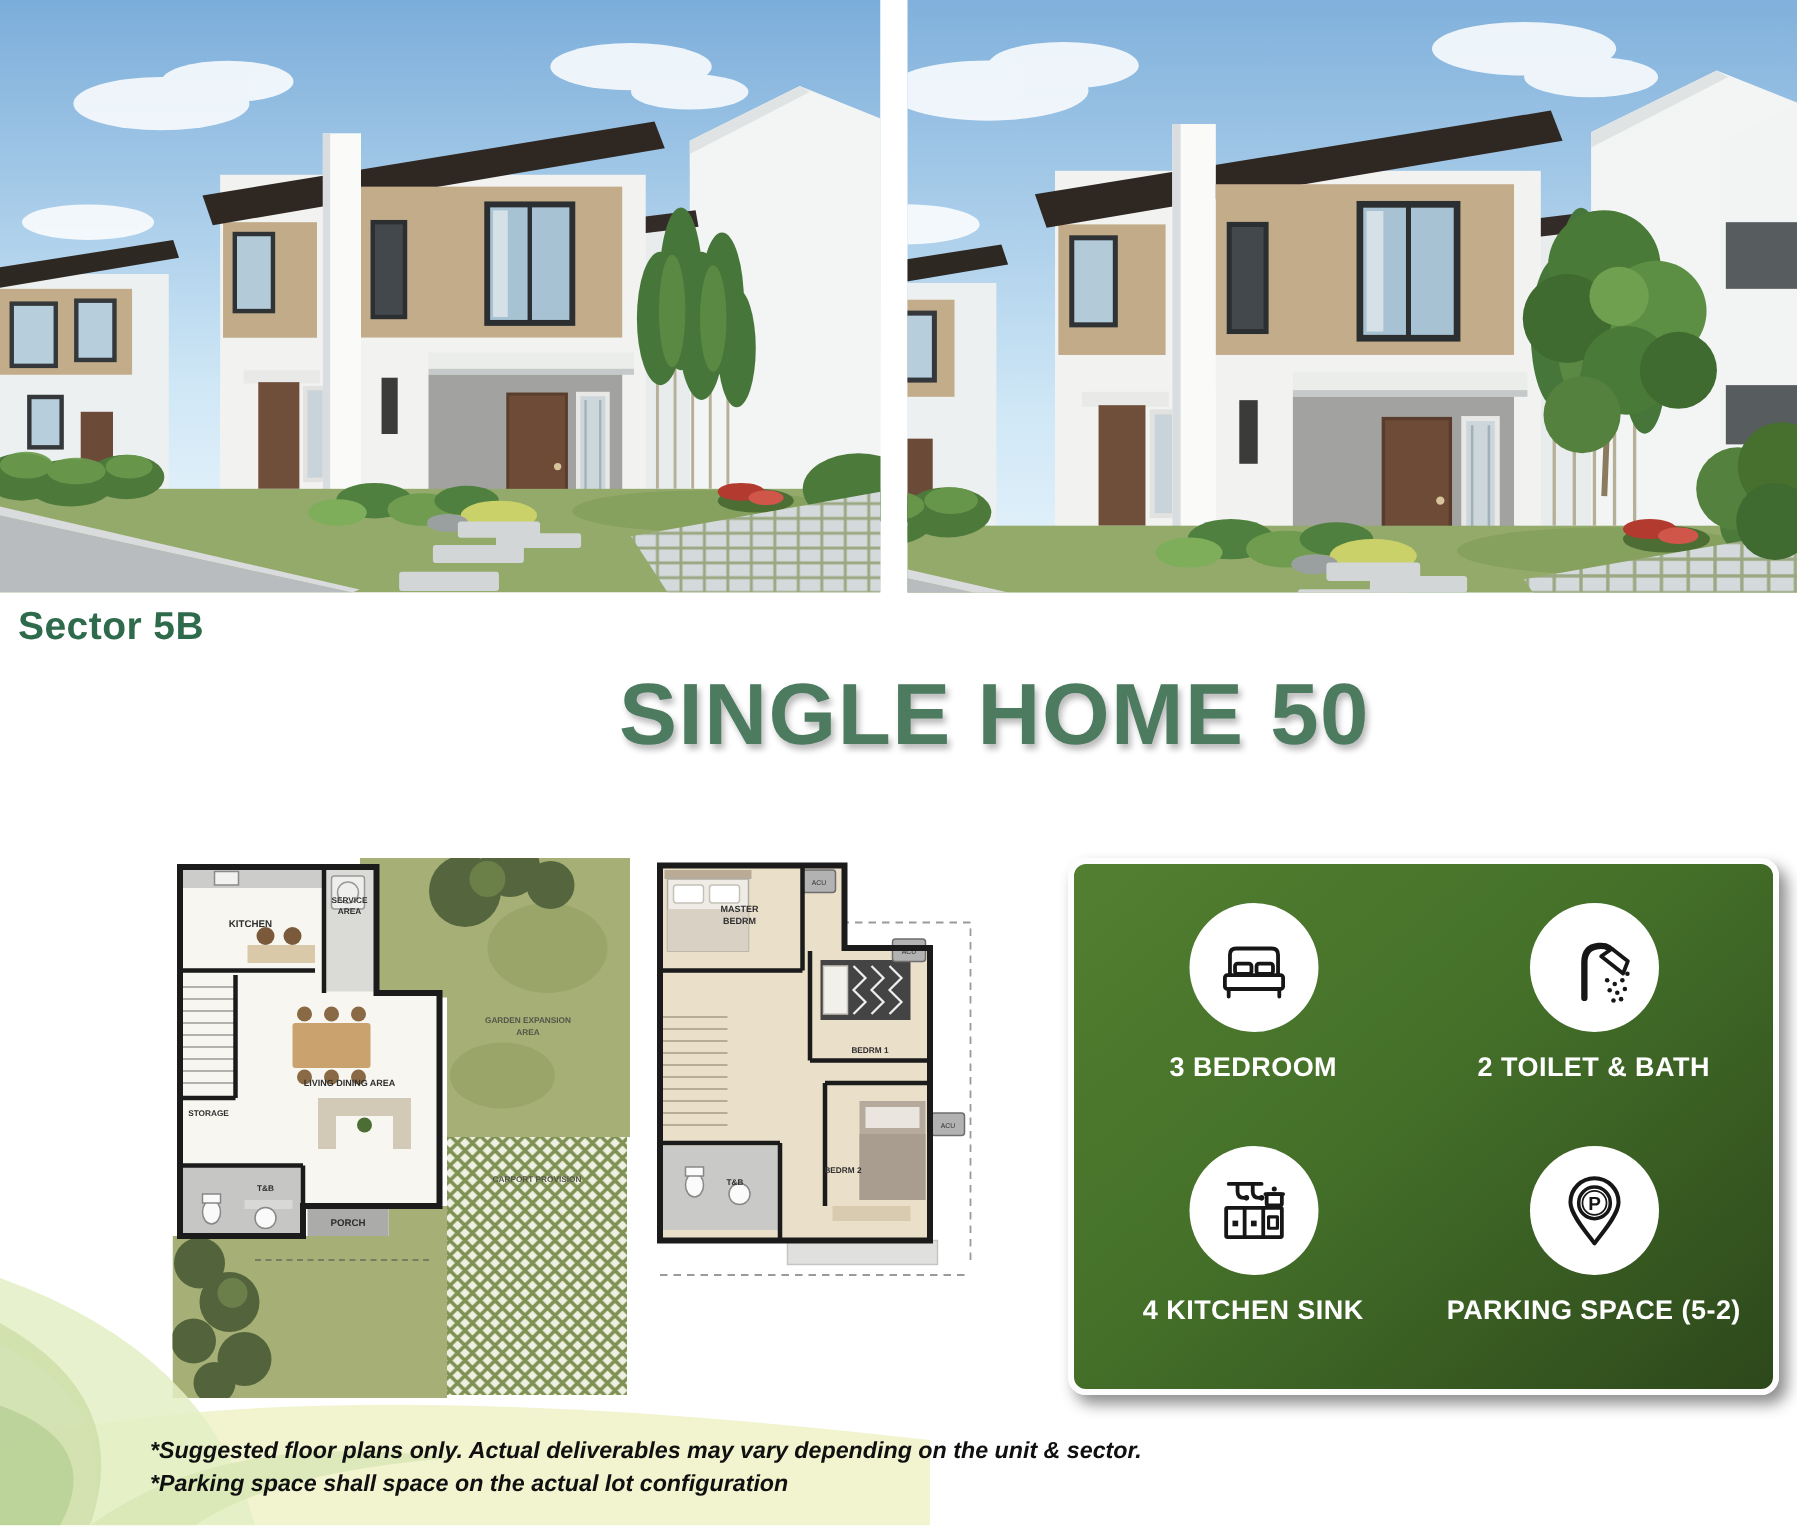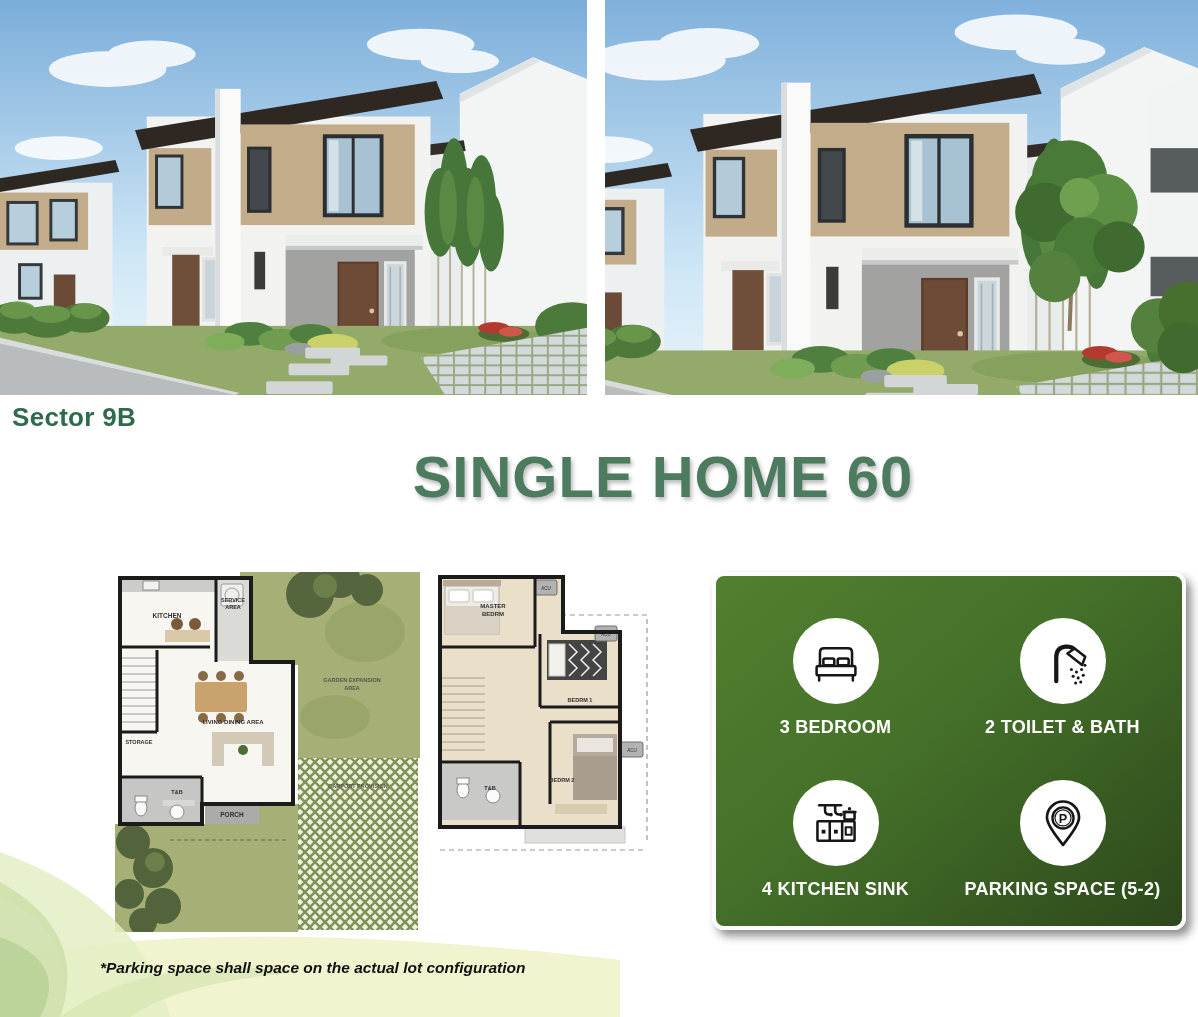--- a/index.html
+++ b/index.html
@@ -24,21 +24,21 @@
   #plan-ground{left:115px;top:572px;width:305px;height:360px;}
   #plan-second{left:435px;top:572px;width:225px;height:300px;}
   #features-panel{
     position:absolute;left:712px;top:572px;width:474px;height:358px;box-sizing:border-box;
     border:4px solid #fdfdfd;border-radius:12px;
     background:linear-gradient(140deg,#527f30 0%,#447029 45%,#2d481b 100%);
     box-shadow:5px 6px 10px rgba(0,0,0,.45);
     display:grid;grid-template-columns:1fr 1fr;grid-template-rows:1fr 1fr;
     padding:16px 6px 10px;
   }
-  .feat{display:flex;flex-direction:column;align-items:center;justify-content:center;padding-top:10px;}
+  .feat{display:flex;flex-direction:column;align-items:center;justify-content:flex-start;padding-top:10px;}
   .circle{width:86px;height:86px;border-radius:50%;background:#ffffff;display:flex;align-items:center;justify-content:center;}
   .feat-label{margin-top:13px;color:#ffffff;font-weight:700;font-size:18px;letter-spacing:.3px;white-space:nowrap;}
   #leaf-decor{position:absolute;left:0;top:842px;width:640px;height:175px;z-index:0;}
   #footnotes{
     position:absolute;left:100px;top:957px;z-index:2;
     font-style:italic;font-weight:600;font-size:15.5px;color:#101010;line-height:1.4;
   }
   svg text{font-family:"Liberation Sans", sans-serif;}
   .plan-label{font-weight:700;fill:#2f2f2f;}
   .plan-label-soft{font-weight:700;fill:#55554a;}
@@ -186,22 +186,22 @@
       <circle cx="455" cy="280" r="26" fill="#55813f"></circle>
     <circle cx="480" cy="200" r="20" fill="#6fa04f"></circle>
   </g>
   <g>
     <circle cx="560" cy="330" r="28" fill="#55813f"></circle>
       <circle cx="590" cy="315" r="30" fill="#47702f"></circle>
     <circle cx="585" cy="352" r="26" fill="#3f6b30"></circle>
   </g>
 </svg>
 
-<div id="sector-label">Sector 9B</div>
-<div id="page-title">SINGLE HOME 60</div>
+<div id="sector-label">Sector 5B</div>
+<div id="page-title">SINGLE HOME 50</div>
 
 <svg id="plan-ground" class="plan" viewBox="0 0 305 360">
   <g>
     <polygon points="125,0 305,0 305,186 183,186 183,93 125,93" fill="#a6b076"></polygon>
     <ellipse cx="250" cy="60" rx="40" ry="30" fill="#9aa56a"></ellipse>
     <ellipse cx="220" cy="145" rx="35" ry="22" fill="#9aa56a"></ellipse>
     <circle cx="195" cy="22" r="24" fill="#55663e"></circle>
       <circle cx="225" cy="6" r="20" fill="#55663e"></circle>
     <circle cx="252" cy="18" r="16" fill="#55663e"></circle>
       <circle cx="210" cy="14" r="12" fill="#6b7f49"></circle>
@@ -386,14 +386,15 @@
 
 <svg id="leaf-decor" viewBox="0 0 640 175" preserveAspectRatio="none">
   <path d="M0,120 Q200,70 620,118 L620,175 L0,175 Z" fill="#f1f4cf"></path>
   <path d="M0,10 Q140,60 170,175 L60,175 Q80,90 0,55 Z" fill="#e4efc4" opacity=".85"></path>
   <path d="M0,40 Q90,90 60,175 L0,175 Z" fill="#cfe0ac" opacity=".9"></path>
   <path d="M0,95 Q70,120 40,175 L0,175 Z" fill="#b9d298" opacity=".9"></path>
   <path d="M60,175 Q150,110 300,130 Q180,140 130,175 Z" fill="#d8e6b4" opacity=".8"></path>
 </svg>
 
 <div id="footnotes">
+  <div>*Suggested floor plans only. Actual deliverables may vary depending on the unit &amp; sector.</div>
   <div>*Parking space shall space on the actual lot configuration</div>
 </div>
 
 </body></html>

